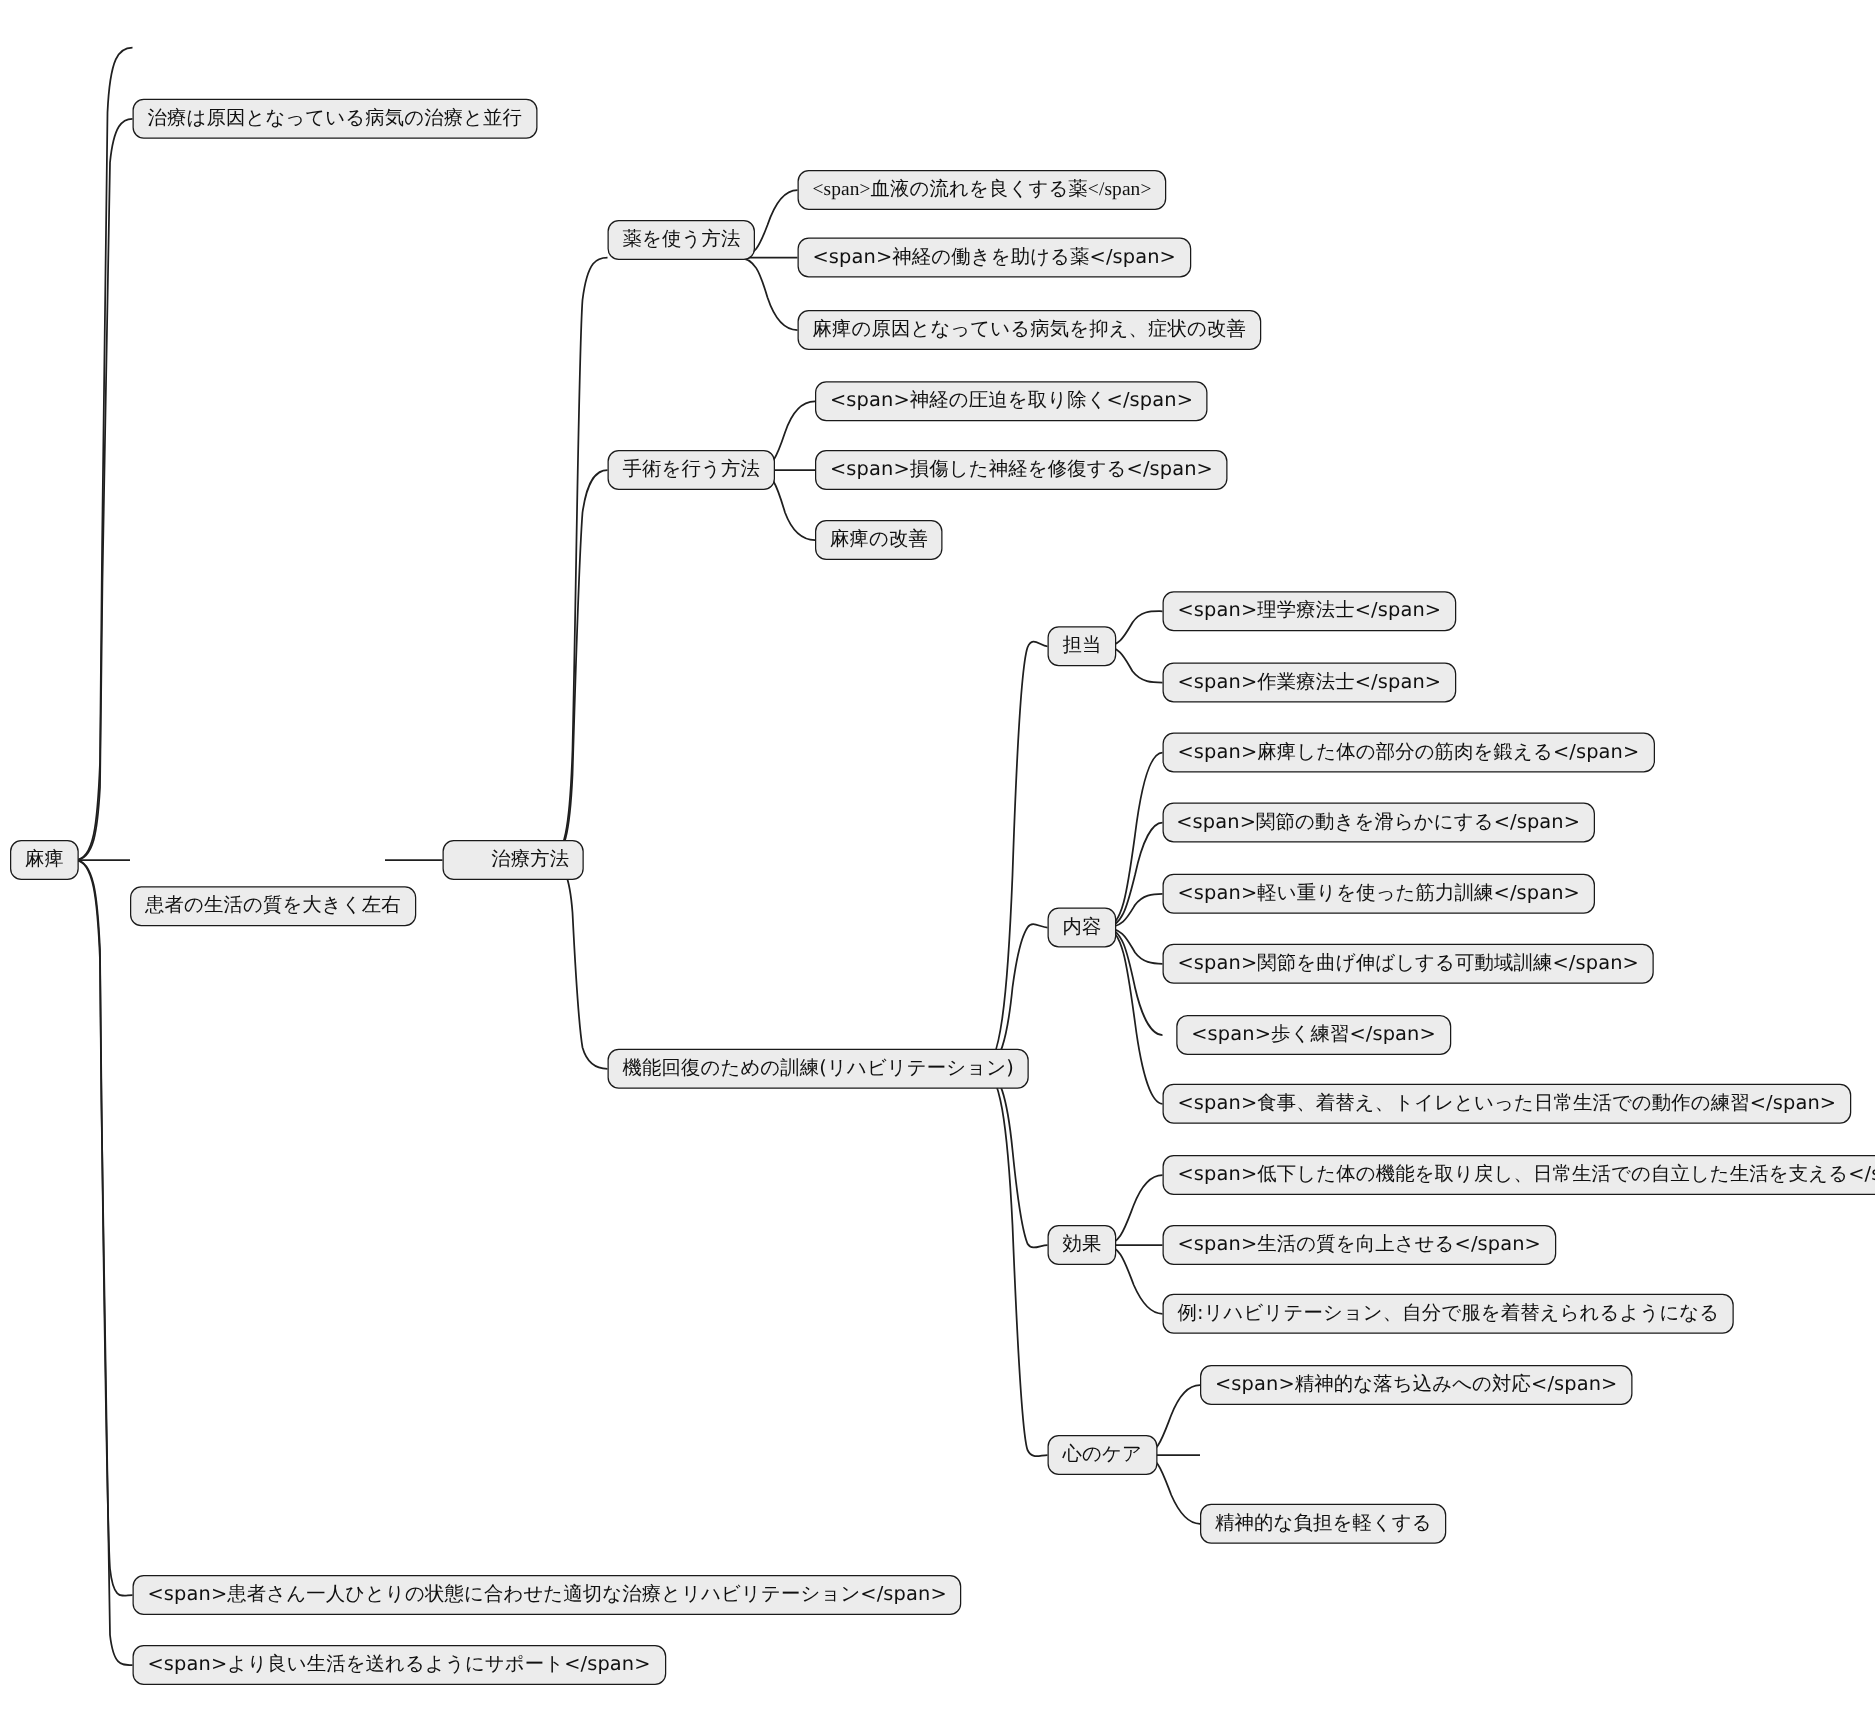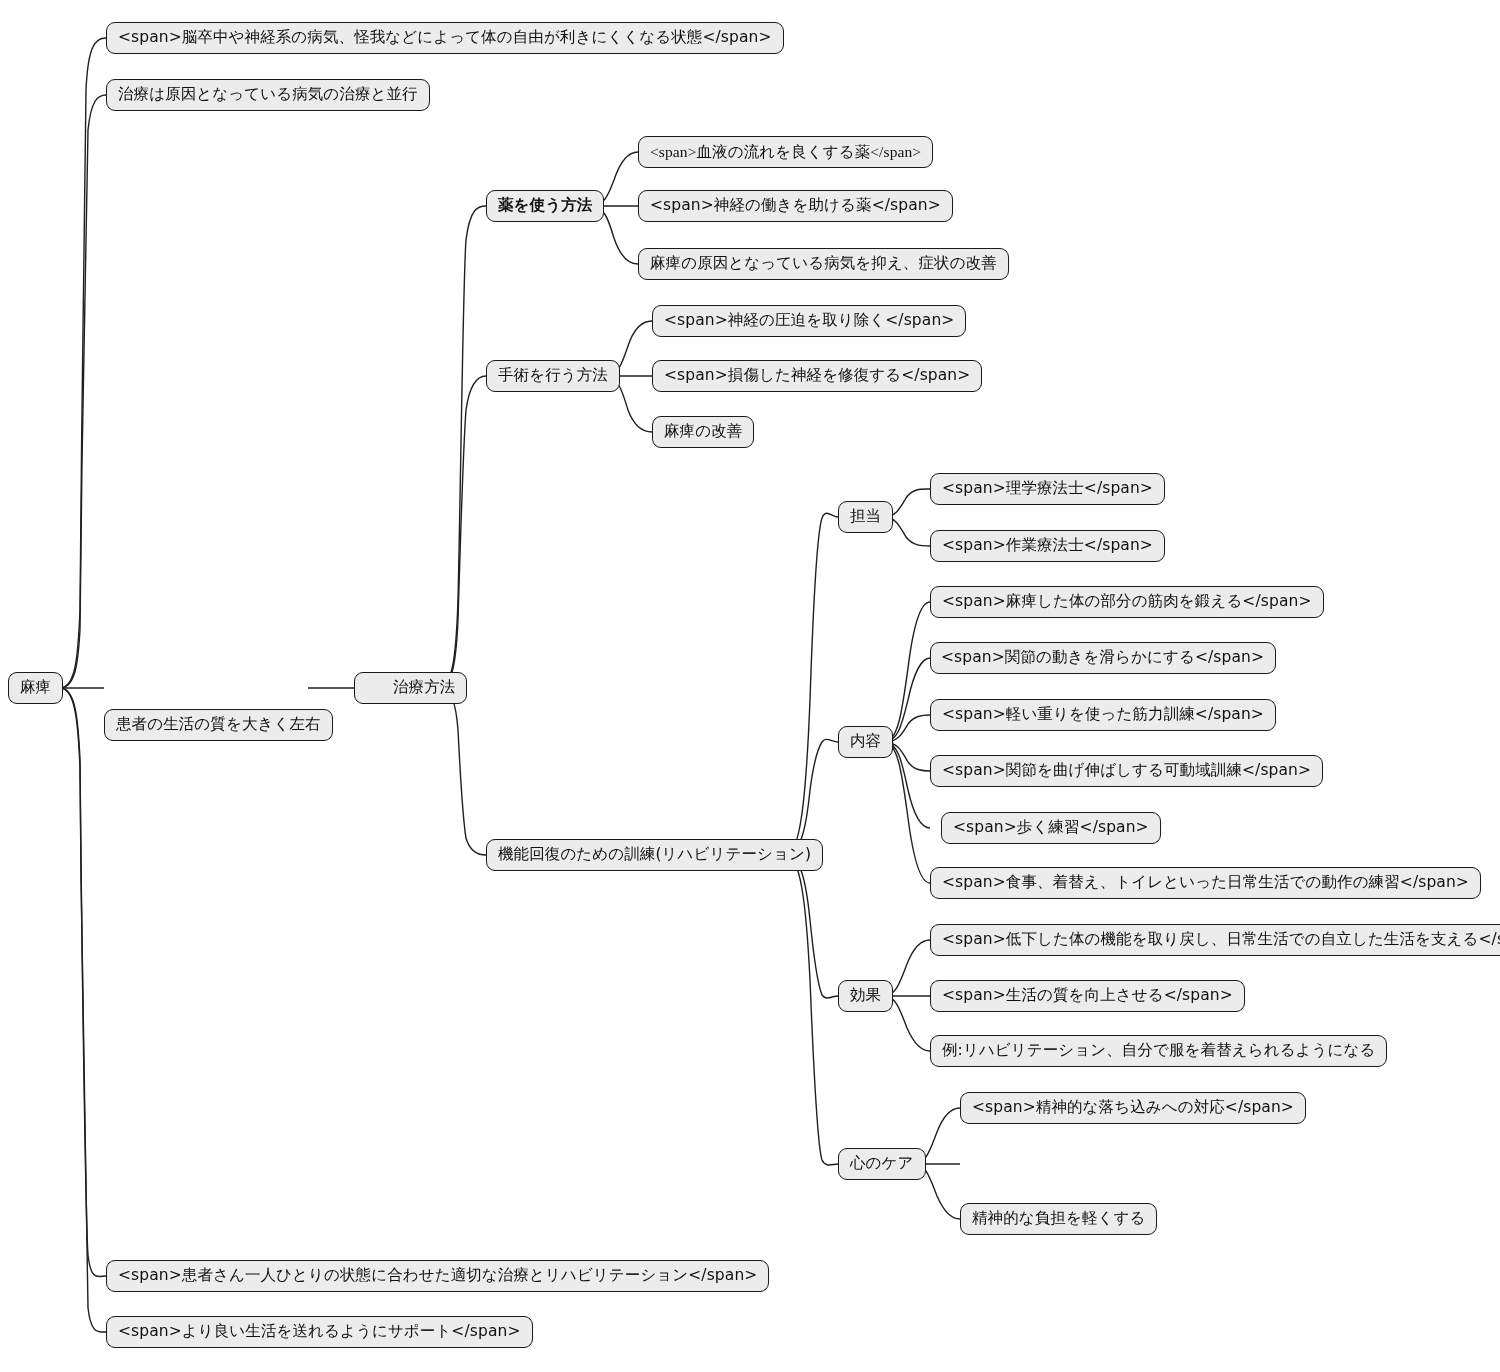--- a/index.html
+++ b/index.html
@@ -95,23 +95,20 @@
 
     <path d="M914,1164 C926,1164 930,1150 937,1132 C944,1114 952,1108 960,1108"></path>
     <path d="M914,1164 L960,1164"></path>
     <path d="M914,1164 C926,1164 930,1178 937,1196 C944,1212 952,1219 960,1219"></path>
   </svg>
 
   <div class="node root" style="left:8px; top:672px;">
     <span>麻痺</span>
   </div>
 
-  <div class="node" style="left:106px; top:22px;">
-    <span>&lt;span&gt;脳卒中や神経系の病気、怪我などによって体の自由が利きにくくなる状態&lt;/span&gt;</span>
-  </div>
 
   <div class="node" style="left:106px; top:79px;">
     <span>治療は原因となっている病気の治療と並行</span>
   </div>
 
   <div class="node" style="left:104px; top:709px;">
     <span>患者の生活の質を大きく左右</span>
   </div>
 
   <div class="node" style="left:106px; top:1260px;">
@@ -119,21 +116,21 @@
   </div>
 
   <div class="node" style="left:106px; top:1316px;">
     <span>&lt;span&gt;より良い生活を送れるようにサポート&lt;/span&gt;</span>
   </div>
 
   <div class="node" style="left:354px; top:672px;padding-left:38px;">
     <span>治療方法</span>
   </div>
 
-  <div class="node" style="left:486px; top:190px;font-weight:bold;">
+  <div class="node" style="left:486px; top:176px;">
     <span>薬を使う方法</span>
   </div>
 
   <div class="node" style="left:638px; top:136px;font-family:Liberation Serif, serif;">
     <span>&lt;span&gt;血液の流れを良くする薬&lt;/span&gt;</span>
   </div>
   <div class="node" style="left:638px; top:190px;">
     <span>&lt;span&gt;神経の働きを助ける薬&lt;/span&gt;</span>
   </div>
   <div class="node" style="left:638px; top:248px;">

